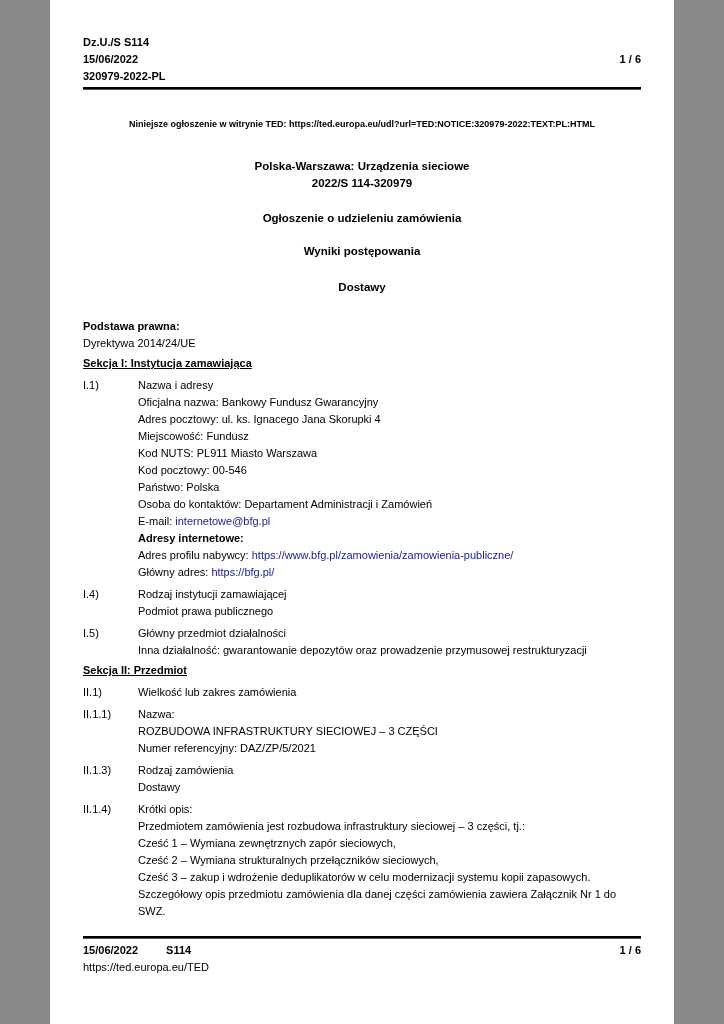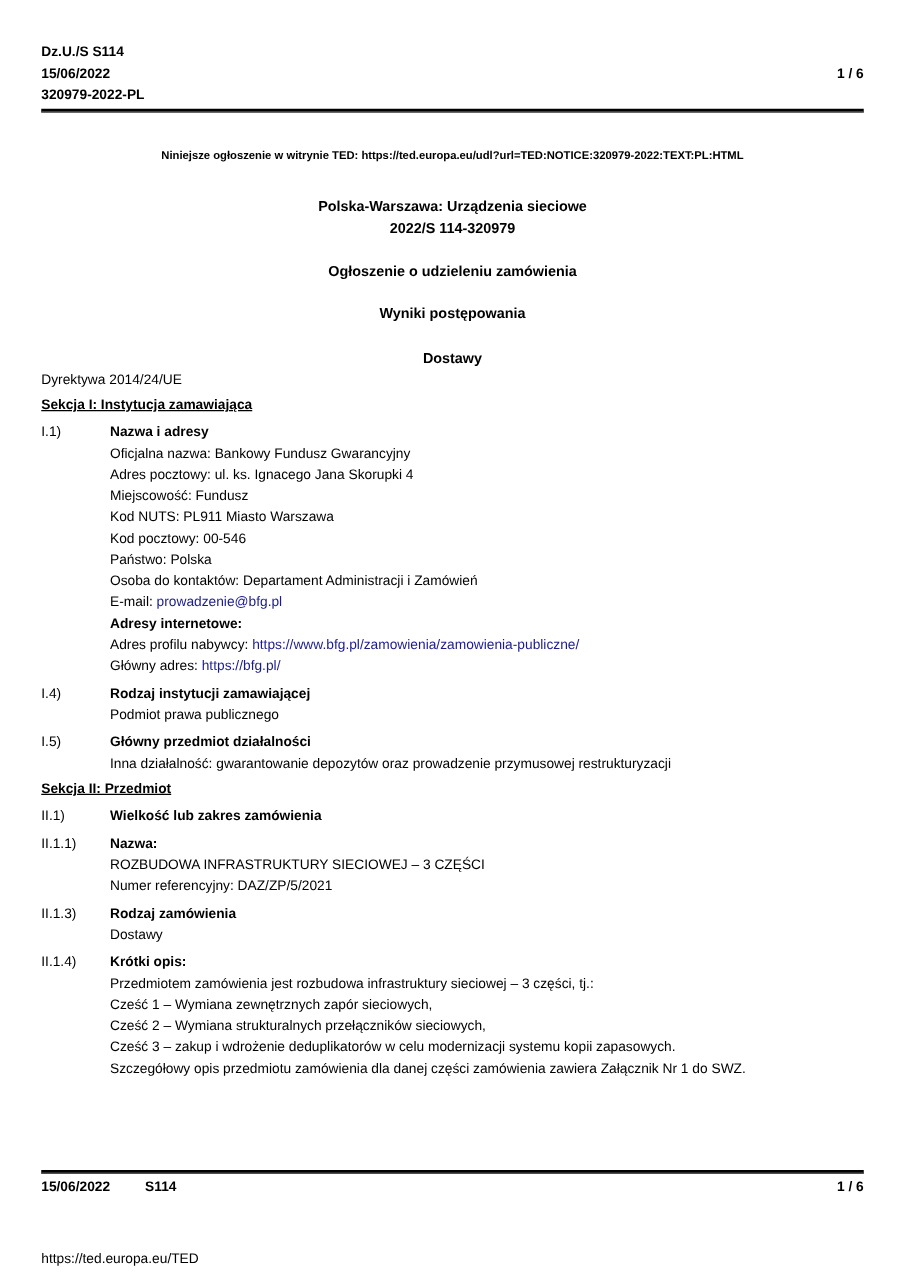--- a/index.html
+++ b/index.html
@@ -1,19 +1,19 @@
 <!DOCTYPE html>
 <html><head>
 <meta charset="utf-8">
 <style>
   * { margin: 0; padding: 0; box-sizing: border-box; }
   html, body { background: #888; }
   .page {
     position: relative;
-    width: 724px;
+    width: 624px;
     height: 1024px;
     margin: 0 auto;
     background: #ffffff;
     font-family: "Liberation Sans", sans-serif;
     font-size: 11px;
     line-height: 17px;
     color: #000;
     overflow: hidden;
   }
   .doc-header {
@@ -52,21 +52,21 @@
     text-decoration: underline;
     margin-top: 3px;
   }
   .item {
     display: grid;
     grid-template-columns: 55px 1fr;
     margin-top: 5px;
   }
   .item-num { font-weight: normal; }
   .item-body {}
-  .item-title { font-weight: bold; }
+  .item-title { font-weight: normal; }
   .sub-bold { font-weight: bold; }
   a.doclink {
     color: #1b1b8f;
     text-decoration: none;
     cursor: pointer;
   }
   .doc-footer {
     position: absolute;
     left: 33px;
     right: 33px;
@@ -74,21 +74,21 @@
   }
   .footer-rule {
     height: 3px;
     background: #000;
     border-bottom: 1px solid #555;
     margin-bottom: 3px;
   }
   .footer-line1 { position: relative; font-weight: bold; }
   .footer-series { margin-left: 28px; }
   .footer-page { position: absolute; right: 0; top: 0; }
-  .footer-url { font-weight: normal; margin-top: 40px; }
+  .footer-url { font-weight: normal; }
 </style>
 </head>
 <body>
 
 <div class="page">
 
   <div class="doc-header">
     <div class="header-row">Dz.U./S S114</div>
     <div class="header-row">
       <span>15/06/2022</span>
@@ -103,36 +103,37 @@
   <div class="title-block">
     <div class="t1">Polska-Warszawa: Urządzenia sieciowe</div>
     <div class="t2">2022/S 114-320979</div>
     <div class="t3">Ogłoszenie o udzieleniu zamówienia</div>
     <div class="t4">Wyniki postępowania</div>
     <div class="t5">Dostawy</div>
   </div>
 
   <div class="content">
 
+    <div class="legal-label">Podstawa prawna:</div>
     <div>Dyrektywa 2014/24/UE</div>
 
     <div class="section-heading">Sekcja I: Instytucja zamawiająca</div>
 
     <div class="item">
       <div class="item-num">I.1)</div>
       <div class="item-body">
         <div class="item-title">Nazwa i adresy</div>
         <div>Oficjalna nazwa: Bankowy Fundusz Gwarancyjny</div>
         <div>Adres pocztowy: ul. ks. Ignacego Jana Skorupki 4</div>
         <div>Miejscowość: Fundusz</div>
         <div>Kod NUTS: PL911 Miasto Warszawa</div>
         <div>Kod pocztowy: 00-546</div>
         <div>Państwo: Polska</div>
         <div>Osoba do kontaktów: Departament Administracji i Zamówień</div>
-        <div><span>E-mail: </span><a class="doclink">prowadzenie@bfg.pl</a></div>
+        <div><span>E-mail: </span><a class="doclink">internetowe@bfg.pl</a></div>
         <div class="sub-bold">Adresy internetowe:</div>
         <div><span>Adres profilu nabywcy: </span><a class="doclink">https://www.bfg.pl/zamowienia/zamowienia-publiczne/</a></div>
         <div><span>Główny adres: </span><a class="doclink">https://bfg.pl/</a></div>
       </div>
     </div>
 
     <div class="item">
       <div class="item-num">I.4)</div>
       <div class="item-body">
         <div class="item-title">Rodzaj instytucji zamawiającej</div>

